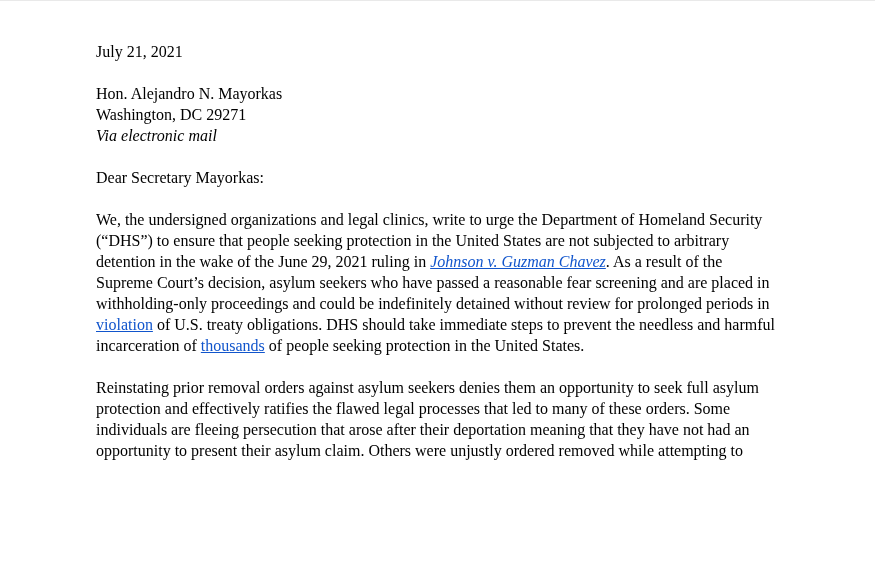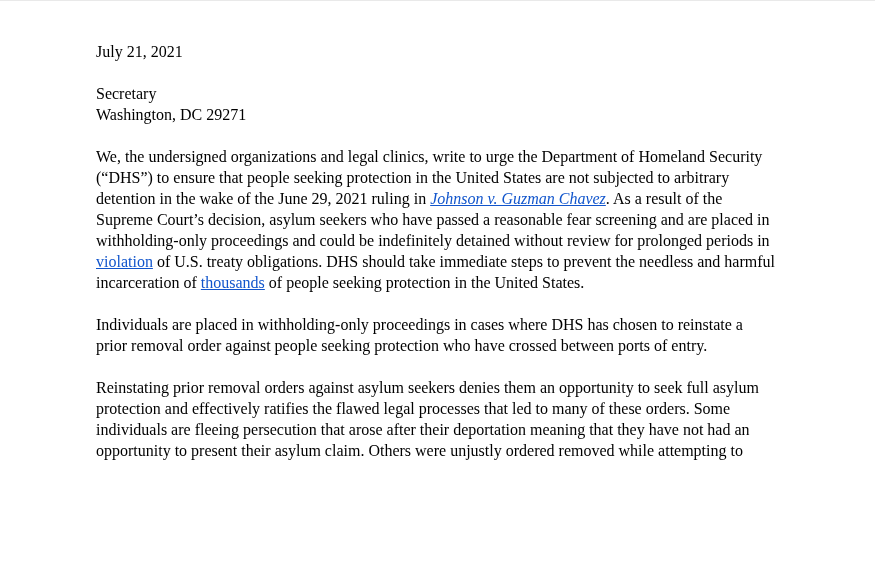--- a/index.html
+++ b/index.html
@@ -57,25 +57,26 @@
 </style>
 </head>
 <body style="--link-color: #1155cc; --top-edge: #e9e9e9; background: rgb(255, 255, 255); color: rgb(0, 0, 0);">
 
 <div class="doc-page">
   <div class="doc-content">
 
     <p class="line block-gap">July 21, 2021</p>
 
     <div class="block-gap">
-      <p class="line">Secretary</p>
+      <p class="line">Hon. Alejandro N. Mayorkas</p>
       <p class="line">Washington, DC 29271</p>
+      <p class="line italic">Via electronic mail</p>
     </div>
 
+    <p class="line block-gap">Dear Secretary Mayorkas:</p>
 
     <p class="para"><span>We, the undersigned organizations and legal clinics, write to urge the Department of Homeland Security (“DHS”) to ensure that people seeking protection in the United States are not subjected to arbitrary detention in the wake of the June 29, 2021 ruling in </span><a class="doc-link italic">Johnson v. Guzman Chavez</a><span>. As a result of the Supreme Court’s decision, asylum seekers who have passed a reasonable fear screening and are placed in withholding-only proceedings and could be indefinitely detained without review for prolonged periods in </span><a class="doc-link">violation</a><span> of U.S. treaty obligations. DHS should take immediate steps to prevent the needless and harmful incarceration of </span><a class="doc-link">thousands</a><span> of people seeking protection in the United States.</span></p>
 
-    <p class="para">Individuals are placed in withholding-only proceedings in cases where DHS has chosen to reinstate a prior removal order against people seeking protection who have crossed between ports of entry.</p>
 
     <p class="para">Reinstating prior removal orders against asylum seekers denies them an opportunity to seek full asylum protection and effectively ratifies the flawed legal processes that led to many of these orders. Some individuals are fleeing persecution that arose after their deportation meaning that they have not had an opportunity to present their asylum claim. Others were unjustly ordered removed while attempting to</p>
 
   </div>
 </div>
 
 </body></html>

